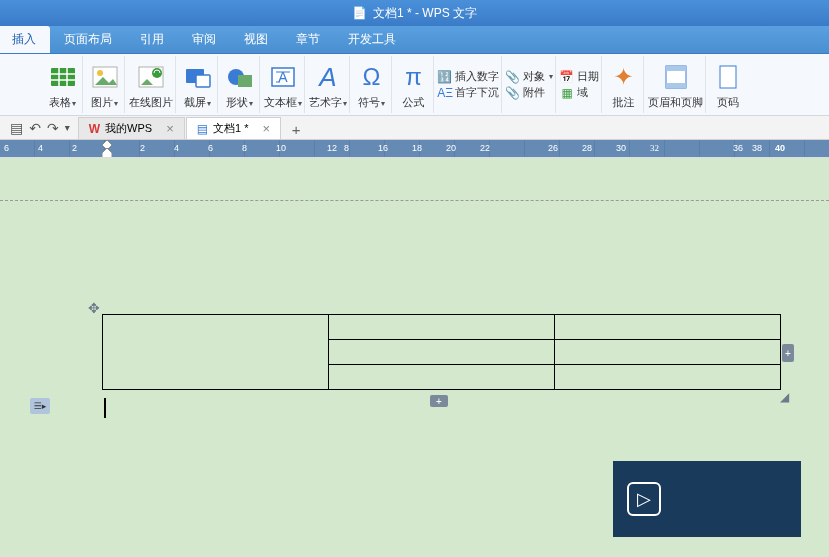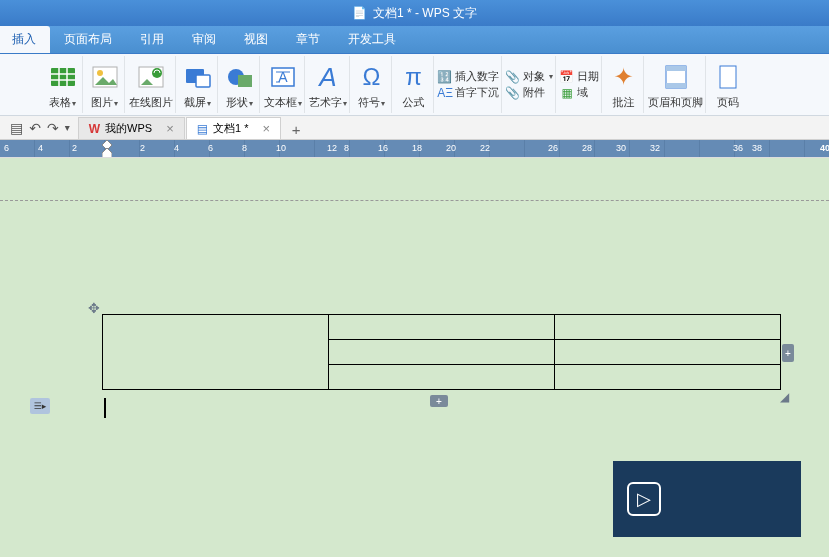--- a/index.html
+++ b/index.html
@@ -251,25 +251,25 @@
     <span class="tick" style="left:316px;margin-left:11px;">12</span>
     <span class="tick" style="left:344px;">8</span>
     <span class="tick" style="left:378px;">16</span>
     <span class="tick" style="left:412px;">18</span>
     <span class="tick" style="left:446px;">20</span>
     <span class="tick" style="left:480px;">22</span>
     <span class="tick" style="left:514px;margin-top:24px;">24</span>
     <span class="tick" style="left:548px;">26</span>
     <span class="tick" style="left:582px;">28</span>
     <span class="tick" style="left:616px;">30</span>
-    <span class="tick" style="left:650px;">32</span>
+    <span class="tick" style="left:650px;font-family:Liberation Serif, serif;">32</span>
     <span class="tick" style="left:684px;margin-top:40px;">34</span>
     <span class="tick" style="left:718px;margin-left:15px;">36</span>
     <span class="tick" style="left:752px;">38</span>
-    <span class="tick" style="left:820px;font-weight:bold;">40</span>
+    <span class="tick" style="left:775px;font-weight:bold;">40</span>
     <svg class="indent-marker" style="left:102px; top:0;">
         <polygon points="5,0 10,5 5,10 0,5" fill="#fff" stroke="#888"></polygon>
       </svg>
     <svg class="indent-marker" style="left:102px; top:8;">
         <polygon points="0,5 5,0 10,5 10,10 0,10" fill="#fff" stroke="#888"></polygon>
       </svg>
   </div>
 </div>
 
 <div class="document-area">

